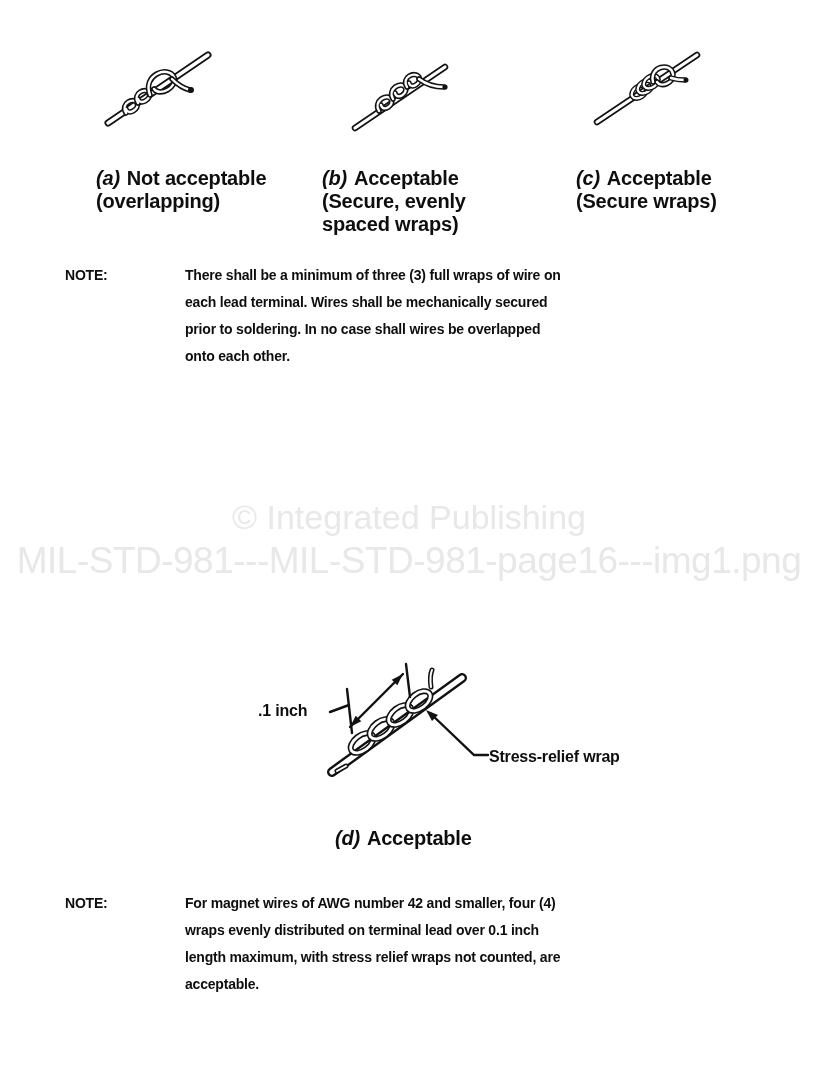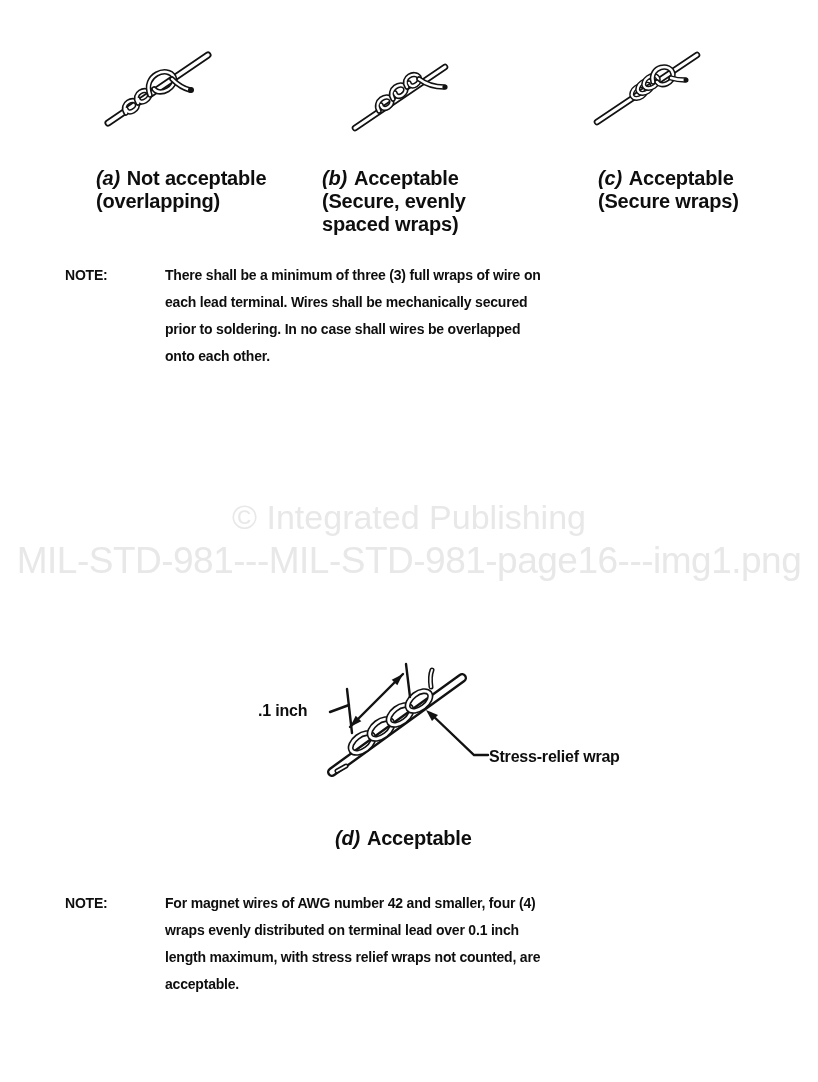--- a/index.html
+++ b/index.html
@@ -14,21 +14,21 @@
     letter-spacing:-0.2px;color:#0e0e0e;
   }
   .pfx{font-style:italic;font-weight:700;margin-right:7px;}
   .cap-sub{white-space:pre-line;}
   
   .note{
     position:absolute;display:flex;font-weight:700;font-size:14px;line-height:27px;
     letter-spacing:-0.2px;color:#0e0e0e;
   }
   .note-label{width:100px;flex-shrink:0;}
-  .note-text{white-space:pre-line;width:620px;}
+  .note-text{white-space:pre-line;width:620px;margin-left:20px;}
   
   .wm{
     position:absolute;left:0;width:100%;text-align:center;color:#e8e8e8;
     font-weight:400;white-space:nowrap;
   }
   .wm1{top:498px;font-size:34px;}
   .wm2{top:540px;font-size:37px;letter-spacing:-0.5px;}
   
   .fig-annot{
     position:absolute;font-weight:700;font-size:16px;letter-spacing:-0.2px;
@@ -97,21 +97,21 @@
   <div><span class="pfx">(a)</span><span>Not acceptable</span></div>
   <div class="cap-sub">(overlapping)</div>
 </div>
 
 <div class="caption" style="left:322px;top:167px">
   <div><span class="pfx">(b)</span><span>Acceptable</span></div>
   <div class="cap-sub">(Secure, evenly
 spaced wraps)</div>
 </div>
 
-<div class="caption" style="left:598px;top:167px">
+<div class="caption" style="left:576px;top:167px">
   <div><span class="pfx">(c)</span><span>Acceptable</span></div>
   <div class="cap-sub">(Secure wraps)</div>
 </div>
 
 <div class="note" style="left:65px;top:262px">
   <div class="note-label">NOTE:</div>
   <div class="note-text">There shall be a minimum of three (3) full wraps of wire on
 each lead terminal. Wires shall be mechanically secured
 prior to soldering. In no case shall wires be overlapped
 onto each other.</div>

